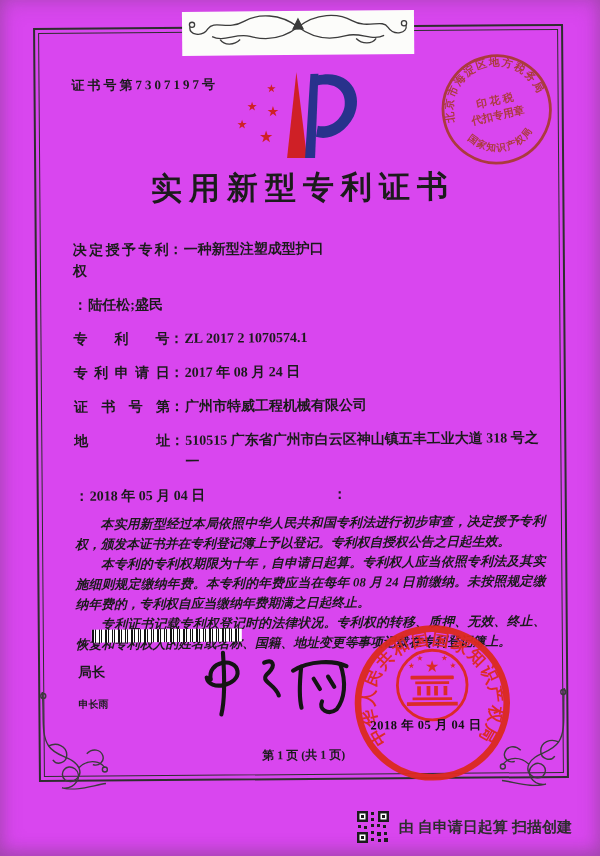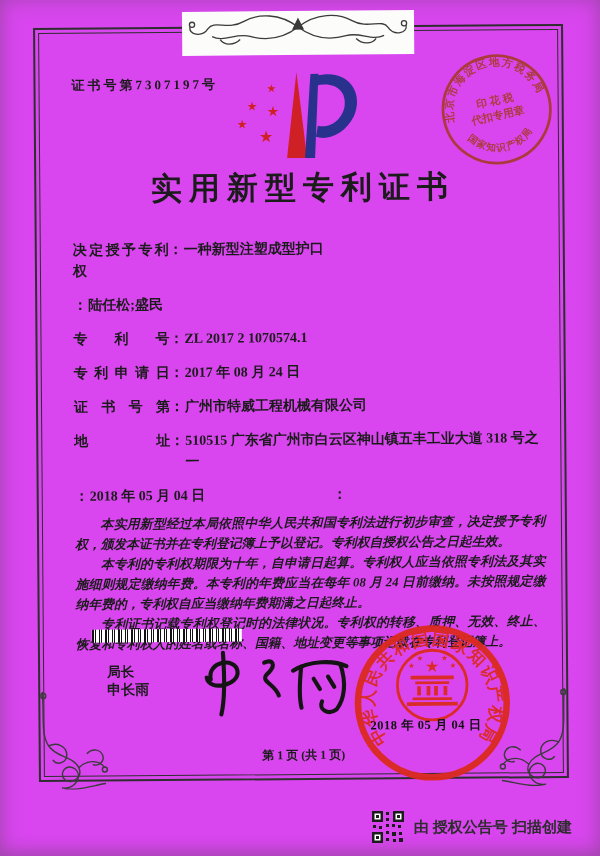--- a/index.html
+++ b/index.html
@@ -40,23 +40,23 @@
   .fcolon{flex:0 0 15px;font-weight:700;}
   .fvalue{flex:1;font-weight:600;}
   .grant-row{position:relative;height:21px;margin-bottom:4px;font-size:14px;line-height:21px;}
   .grant-left{display:flex;}
   .grant-right{position:absolute;left:258px;top:0;display:flex;width:212px;}
   .paras{margin-top:8px;font-size:12.8px;line-height:20px;text-align:justify;font-style:italic;font-weight:600;}
   .paras p{margin:0;text-indent:2em;}
   
   .barcode{position:absolute;left:52px;top:600px;width:150px;height:13px;
     background:repeating-linear-gradient(90deg,#111 0 2px,#fff 2px 3px,#111 3px 4px,#fff 4px 7px,#111 7px 8px,#fff 8px 9px,#111 9px 10px,#fff 10px 13px);}
-  .director{position:absolute;left:67px;top:634px;font-size:13.5px;font-weight:700;
+  .director{position:absolute;left:38px;top:634px;font-size:13.5px;font-weight:700;
     font-family:Liberation Mono, monospace;}
-  .director .dname{margin-top:0;font-size:14px;}
+  .director .dname{margin-top:16px;font-size:10px;}
   .signature{position:absolute;left:150px;top:620px;width:175px;height:72px;}
   .seal{position:absolute;left:312px;top:596px;width:160px;height:160px;opacity:.95;}
   .sealdate{position:absolute;left:330px;top:690px;font-size:12.5px;font-weight:700;letter-spacing:.5px;color:#111;z-index:3;}
   .pagefooter{position:absolute;bottom:14px;left:0;width:100%;text-align:center;font-size:12px;font-weight:600;}
   
   .scanbar{position:absolute;right:28px;bottom:12px;display:flex;align-items:center;gap:9px;
     font-family:"Liberation Sans","DejaVu Sans",sans-serif;font-size:15px;font-weight:700;color:#2d2d2d;}
   .qr{width:34px;height:34px;}
 </style>
 </head>
@@ -254,15 +254,15 @@
           <rect x="2" y="15" width="3" height="3"></rect>
         <rect x="8" y="16" width="3" height="3"></rect>
           <rect x="15" y="21" width="3" height="3"></rect>
         <rect x="21" y="22" width="4" height="4"></rect>
           <rect x="28" y="22" width="3" height="3"></rect>
         <rect x="15" y="28" width="3" height="3"></rect>
           <rect x="22" y="29" width="3" height="3"></rect>
         <rect x="28" y="28" width="4" height="4"></rect>
       </g>
     </svg>
-    <span>由 授权公告号 扫描创建</span>
+    <span>由 自申请日起算 扫描创建</span>
   </div>
 </div>
 
 </body></html>

